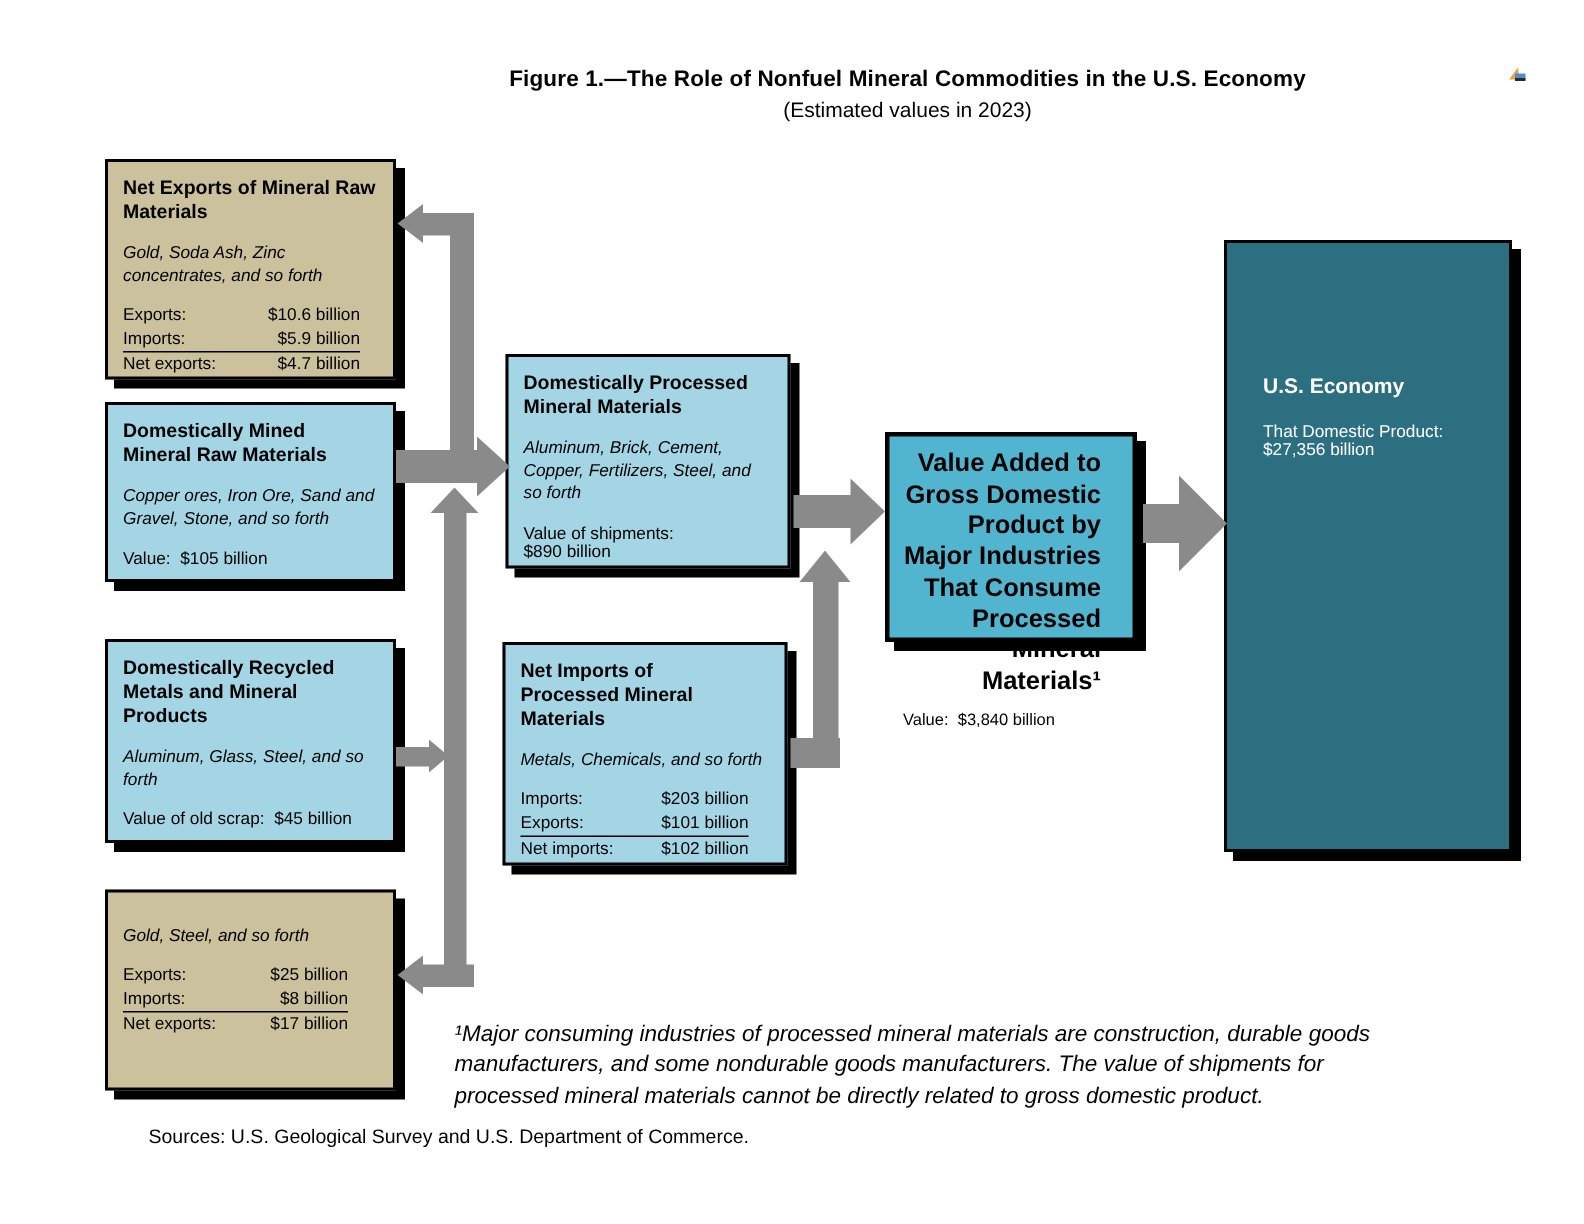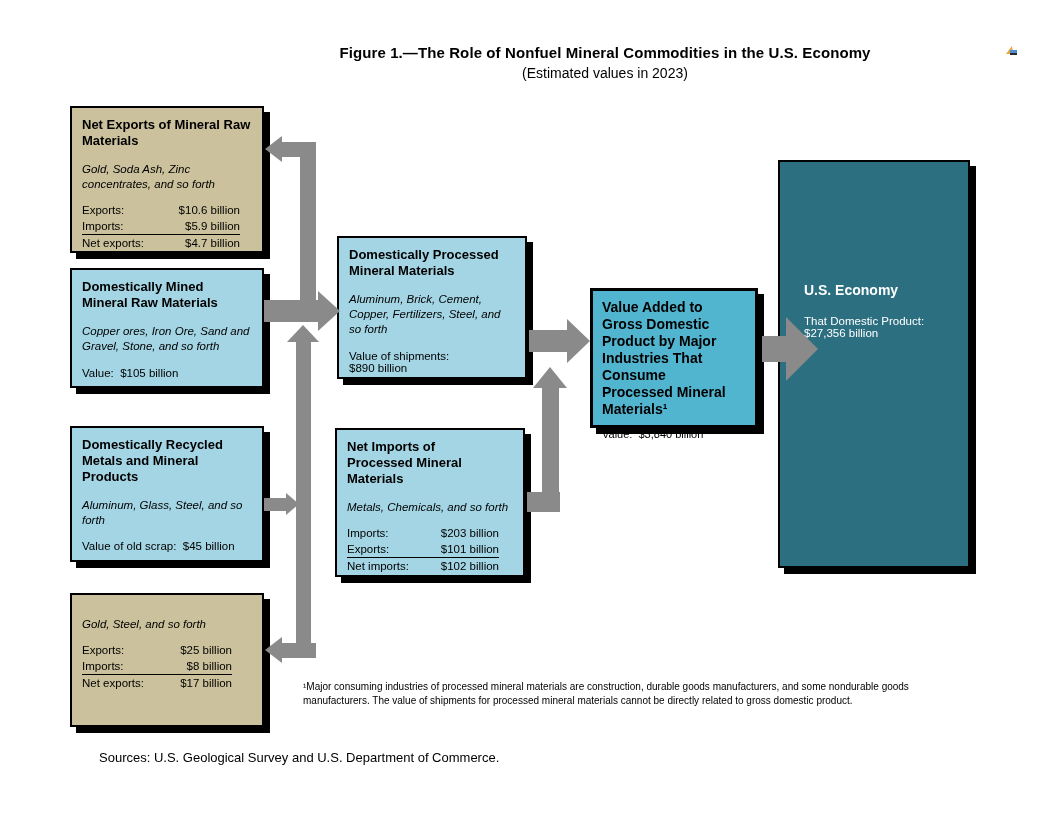--- a/index.html
+++ b/index.html
@@ -28,21 +28,21 @@
   .abar { position:absolute; background:#8A8A8A; }
   .tri  { position:absolute; width:0; height:0; }
   .tri.left  { border-top:13px solid transparent; border-bottom:13px solid transparent; border-right:17px solid #8A8A8A; }
   .tri.right { border-top:20px solid transparent; border-bottom:20px solid transparent; border-left:22px solid #8A8A8A; }
   .tri.right.sm { border-top:11px solid transparent; border-bottom:11px solid transparent; border-left:13px solid #8A8A8A; }
   .tri.right.md { border-top:22px solid transparent; border-bottom:22px solid transparent; border-left:23px solid #8A8A8A; }
   .tri.right.lg { border-top:32px solid transparent; border-bottom:32px solid transparent; border-left:32px solid #8A8A8A; }
   .tri.up    { border-left:16px solid transparent; border-right:16px solid transparent; border-bottom:17px solid #8A8A8A; }
   .tri.up.sm { border-left:17px solid transparent; border-right:17px solid transparent; border-bottom:21px solid #8A8A8A; }
 
-  .footnote { position:absolute; left:303px; top:680px; width:628px; font-size:10px; line-height:1.35; }
+  .footnote { position:absolute; left:303px; top:680px; width:628px; font-size:15px; line-height:1.35;font-style:italic; }
   .sources  { position:absolute; left:99px; top:750px; font-size:13px; }
 
   .ann-icon { position:absolute; left:1004px; top:42px; width:14px; height:12px; }
 </style>
 </head>
 <body>
 
 <div id="stage">
 
   <div class="fig-title">Figure 1.—The Role of Nonfuel Mineral Commodities in the U.S. Economy</div>
@@ -125,25 +125,25 @@
         <span>$101 billion</span>
       </div>
       <div class="stat-row">
         <span>Net imports:</span>
         <span>$102 billion</span>
       </div>
     </div>
   </div>
 
   <div class="box mblue" style="left:590px; top:288px; width:168px; height:140px; padding:8px 9px;">
-    <div class="bx-title" style="max-width:132px; font-size:14px;">Value Added to Gross Domestic Product by Major Industries That Consume Processed Mineral Materials¹</div>
+    <div class="bx-title" style="max-width:132px; font-size:17px;text-align:right;">Value Added to Gross Domestic Product by Major Industries That Consume Processed Mineral Materials¹</div>
     <div class="value-line" style="margin-top:9px; font-size:11px;">Value:  $3,840 billion</div>
   </div>
 
-  <div class="box teal" style="left:778px; top:160px; width:192px; height:408px; padding:120px 10px 0 24px;">
+  <div class="box teal" style="left:816px; top:160px; width:192px; height:408px; padding:87px 10px 0 24px;">
     <div class="bx-title" style="font-size:14px;">U.S. Economy</div>
     <div class="value-line2" style="margin-top:16px;">That Domestic Product:</div>
     <div class="value-line2">$27,356 billion</div>
   </div>
 
   <div class="tri left" style="left:265px; top:136px;"></div>
   <div class="abar" style="left:280px; top:142px; width:36px; height:15px;"></div>
   <div class="abar" style="left:300px; top:142px; width:16px; height:176px;"></div>
 
   <div class="abar" style="left:264px; top:300px; width:56px; height:22px;"></div>

